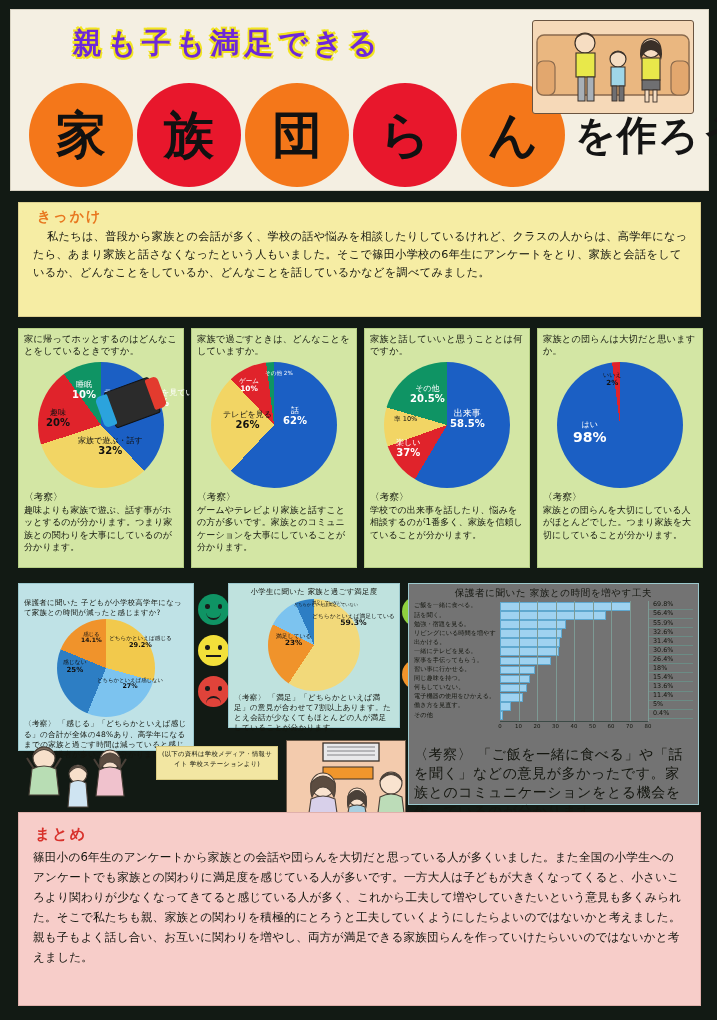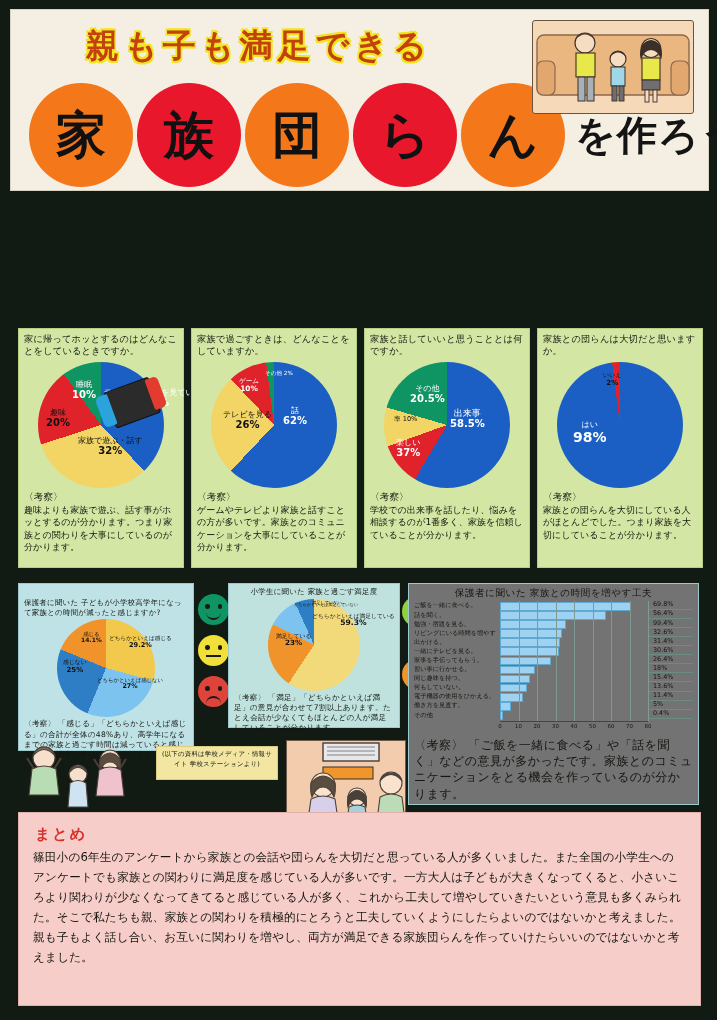--- a/index.html
+++ b/index.html
@@ -13,25 +13,24 @@
 
   
   .hand{font-family:"DejaVu Sans","Liberation Sans",sans-serif;color:#11130f;letter-spacing:.04em;}
 
   
   .title-banner{
     position:absolute;left:10px;top:9px;width:697px;height:180px;
     background:#f4efe2;border:1px solid #d8d2c2;
   }
   .title-top{
-    position:absolute;left:62px;top:14px;font-size:33px;font-weight:bold;
-    color:#c2410c;letter-spacing:5px;
+    position:absolute;left:62px;top:14px;font-size:29px;font-weight:bold;
+    color:#6d28d9;letter-spacing:5px;
     text-shadow:-1.6px -1.6px 0 #f2e41f,1.6px -1.6px 0 #f2e41f,-1.6px 1.6px 0 #f2e41f,1.6px 1.6px 0 #f2e41f;
     white-space:nowrap;
-    margin-left:13px;
   }
   .circle-row{position:absolute;left:18px;top:73px;display:flex;align-items:center;gap:4px;}
   .bigcircle{
     width:104px;height:104px;border-radius:50%;
     display:flex;align-items:center;justify-content:center;
     font-size:50px;font-weight:bold;color:#111;
   }
   .tail-text{font-size:40px;font-weight:bold;color:#141414;margin-left:6px;letter-spacing:1px;white-space:nowrap;}
 
   
@@ -169,20 +168,24 @@
         <circle cx="118" cy="27" r="9.5" fill="#f6ddc2" stroke="#3a3028" stroke-width="1.2"></circle>
         <path d="M108 25 q10 -12 20 0 q2 8 0 14 q-3 -10 -10 -10 q-7 0 -10 10 q-2 -6 0 -14z" fill="#3a3028"></path>
         <rect x="109" y="37" width="18" height="22" fill="#e8e84a" stroke="#3a3028" stroke-width="1.1"></rect>
         <rect x="109" y="59" width="18" height="10" fill="#6f6f72" stroke="#3a3028" stroke-width="1"></rect>
         <rect x="112" y="69" width="4" height="12" fill="#f6ddc2" stroke="#3a3028" stroke-width=".9"></rect>
         <rect x="120" y="69" width="4" height="12" fill="#f6ddc2" stroke="#3a3028" stroke-width=".9"></rect>
       </svg>
     </div>
   </div>
 
+  <div class="kikkake">
+    <h2 class="hand">きっかけ</h2>
+    <p class="hand">私たちは、普段から家族との会話が多く、学校の話や悩みを相談したりしているけれど、クラスの人からは、高学年になったら、あまり家族と話さなくなったという人もいました。そこで篠田小学校の6年生にアンケートをとり、家族と会話をしているか、どんなことをしているか、どんなことを話しているかなどを調べてみました。</p>
+  </div>
 
   <div class="panel p1">
     <div class="q hand">家に帰ってホッとするのはどんなことをしているときですか。</div>
     <div class="pie-wrap">
       <div class="pie" style="background:conic-gradient(#1b5fc4 0 38%, #f2d564 38% 70%, #e0232b 70% 90%, #0f9464 90% 100%)"></div>
       <div class="plabel wt" style="left:66px;top:26px;">
         <span>テレビやゲームを見ている時</span><br>
         <span class="pval">38%</span>
       </div>
       <div class="plabel" style="left:40px;top:74px;">
@@ -377,21 +380,21 @@
             <div class="bc-track">
               <div class="bc-bar" style="width: 70.5%; background: rgb(159, 210, 240);"></div>
             </div>
             <div class="bc-pct">56.4%</div>
           </div>
           <div class="bc-row">
             <div class="bc-lab">勉強・宿題を見る。</div>
             <div class="bc-track">
               <div class="bc-bar" style="width: 43%; background: rgb(159, 210, 240);"></div>
             </div>
-            <div class="bc-pct">99.4%</div>
+            <div class="bc-pct">55.9%</div>
           </div>
           <div class="bc-row">
             <div class="bc-lab">リビングにいる時間を増やす</div>
             <div class="bc-track">
               <div class="bc-bar" style="width: 40.75%; background: rgb(159, 210, 240);"></div>
             </div>
             <div class="bc-pct">32.6%</div>
           </div>
           <div class="bc-row">
             <div class="bc-lab">出かける。</div>
@@ -470,21 +473,21 @@
         </div>
     <div class="bc-vline" style="left: 104.5px; height: 120px;"></div>
         <div class="bc-vline" style="left: 123px; height: 120px;"></div>
         <div class="bc-vline" style="left: 141.5px; height: 120px;"></div>
         <div class="bc-vline" style="left: 160px; height: 120px;"></div>
         <div class="bc-vline" style="left: 178.5px; height: 120px;"></div>
         <div class="bc-vline" style="left: 197px; height: 120px;"></div>
         <div class="bc-vline" style="left: 215.5px; height: 120px;"></div>
         <div class="bc-vline" style="left: 234px; height: 120px;"></div>
       </div>
-    <div class="lk hand" style="margin-top:4px;font-size:12px;">
+    <div class="lk hand" style="margin-top:12px;font-size:14px;">
       <span>〈考察〉</span>
       <span>「ご飯を一緒に食べる」や「話を聞く」などの意見が多かったです。家族とのコミュニケーションをとる機会を作っているのが分かります。</span>
     </div>
   </div>
 
   <div class="kids">
     <svg width="140" height="68" viewBox="0 0 140 68">
       <g stroke="#4a4038" stroke-width="1.1" fill="none">
         <circle cx="32" cy="16" r="11" fill="#f7e0cb"></circle>
         <path d="M21 14 q11 -13 22 0 q-3 -9 -11 -9 q-8 0 -11 9z" fill="#7a6a5c"></path>

